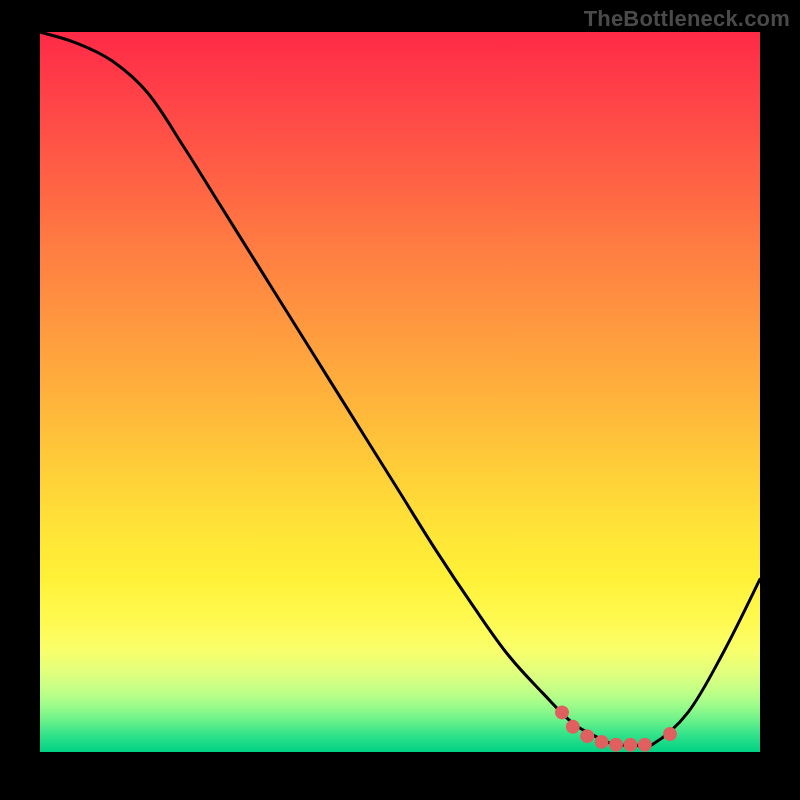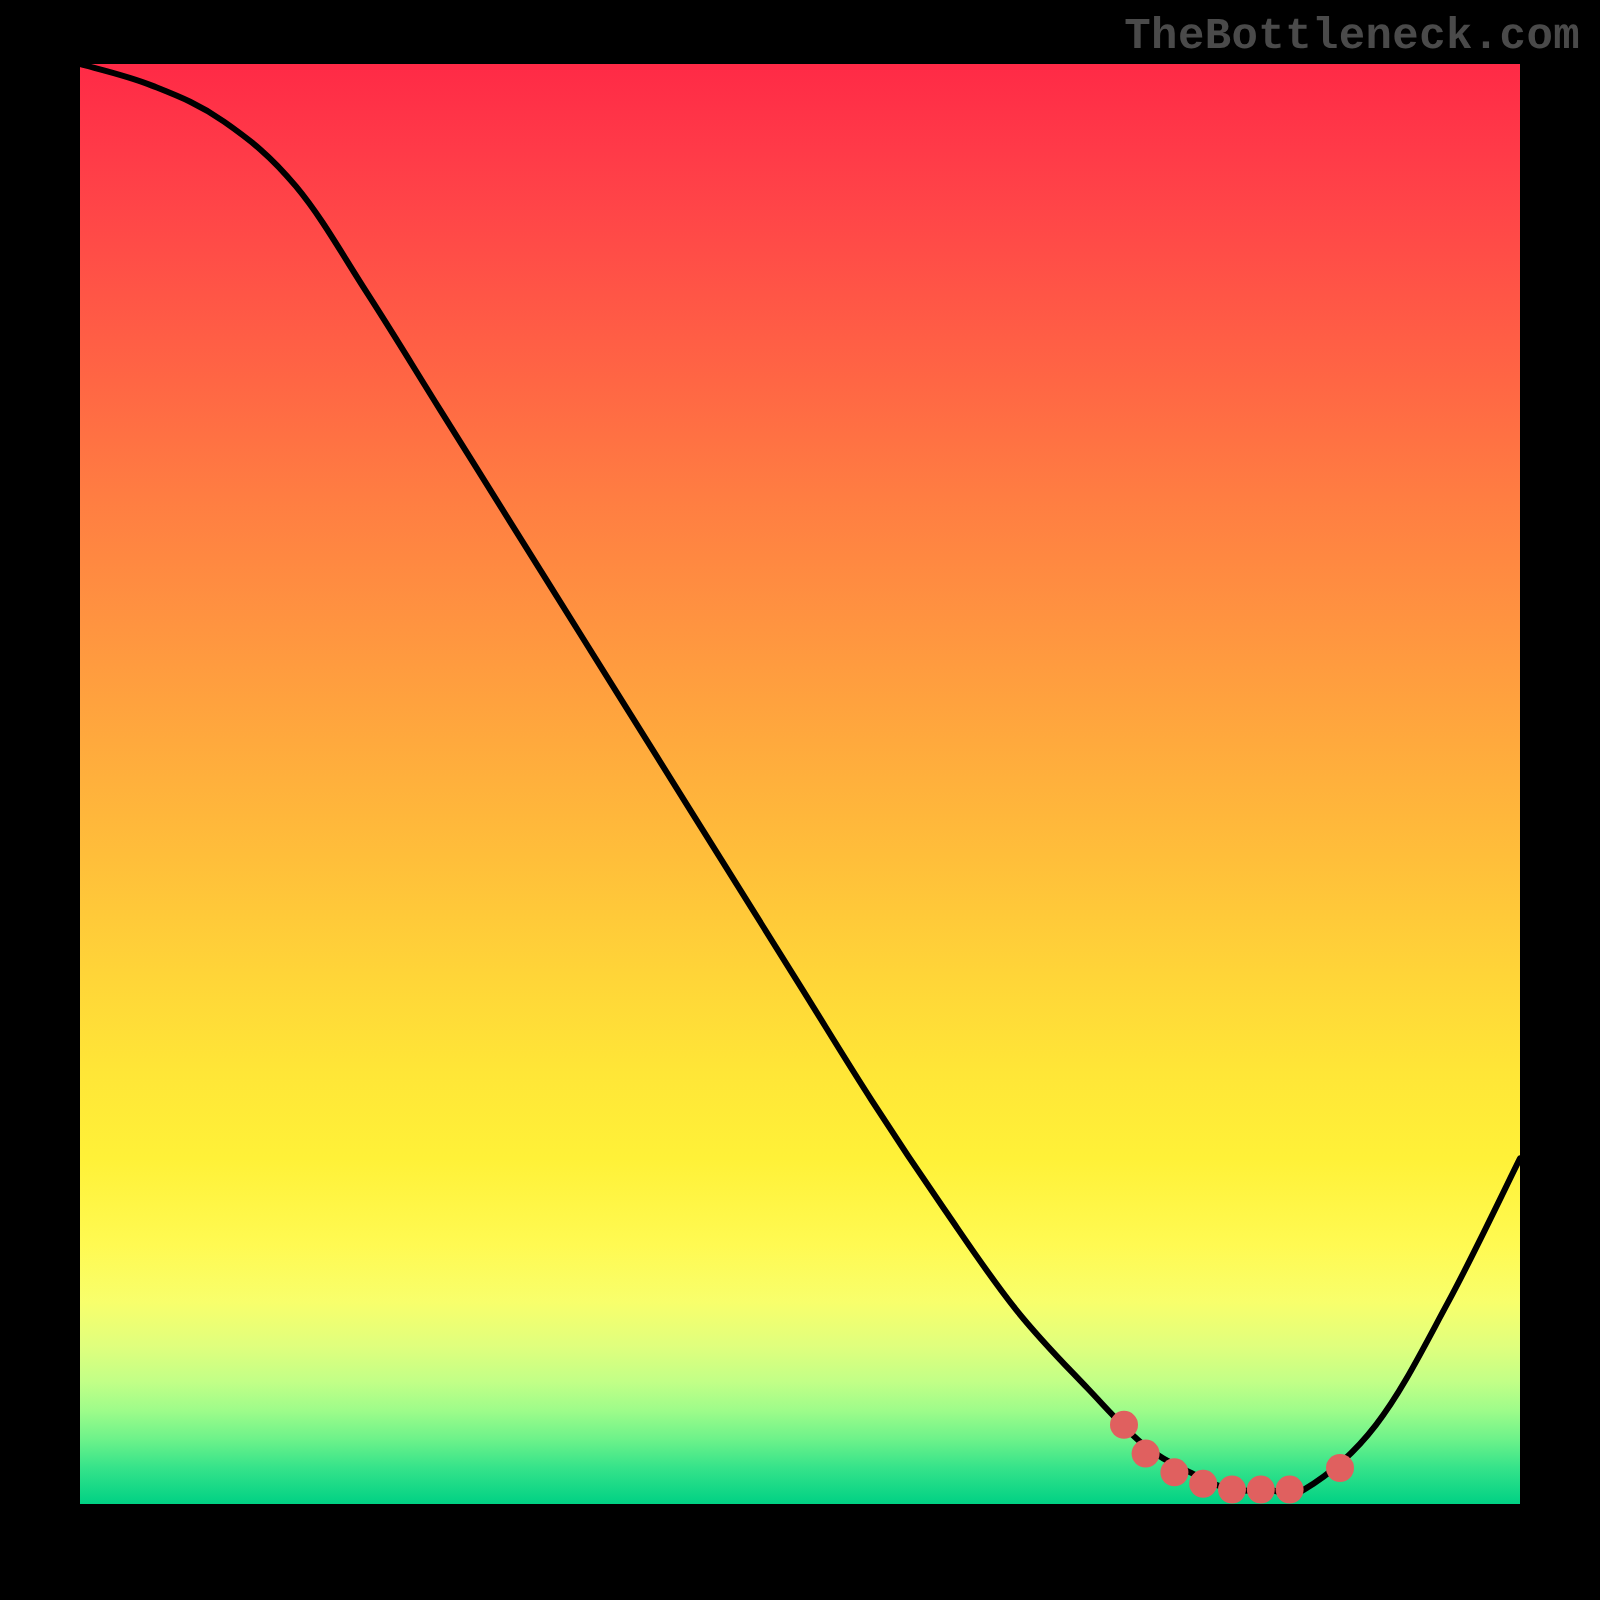--- a/index.html
+++ b/index.html
@@ -8,21 +8,20 @@
     width: 800px;
     height: 800px;
     background: #000;
     font-family: Arial, Helvetica, sans-serif;
     overflow: hidden;
   }
   .wrap {
     position: relative;
     width: 800px;
     height: 595px;
-    font-family: Liberation Mono, monospace;
   }
   .watermark {
     position: absolute;
     top: 6px;
     right: 10px;
     color: #4a4a4a;
     font-size: 22px;
     font-weight: 600;
     letter-spacing: 0.2px;
     user-select: none;

